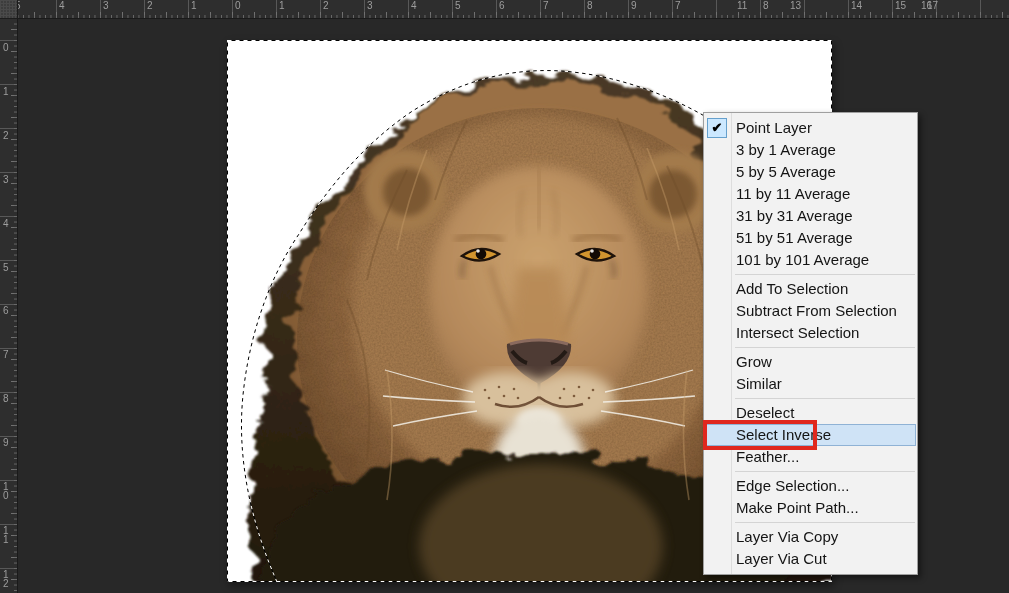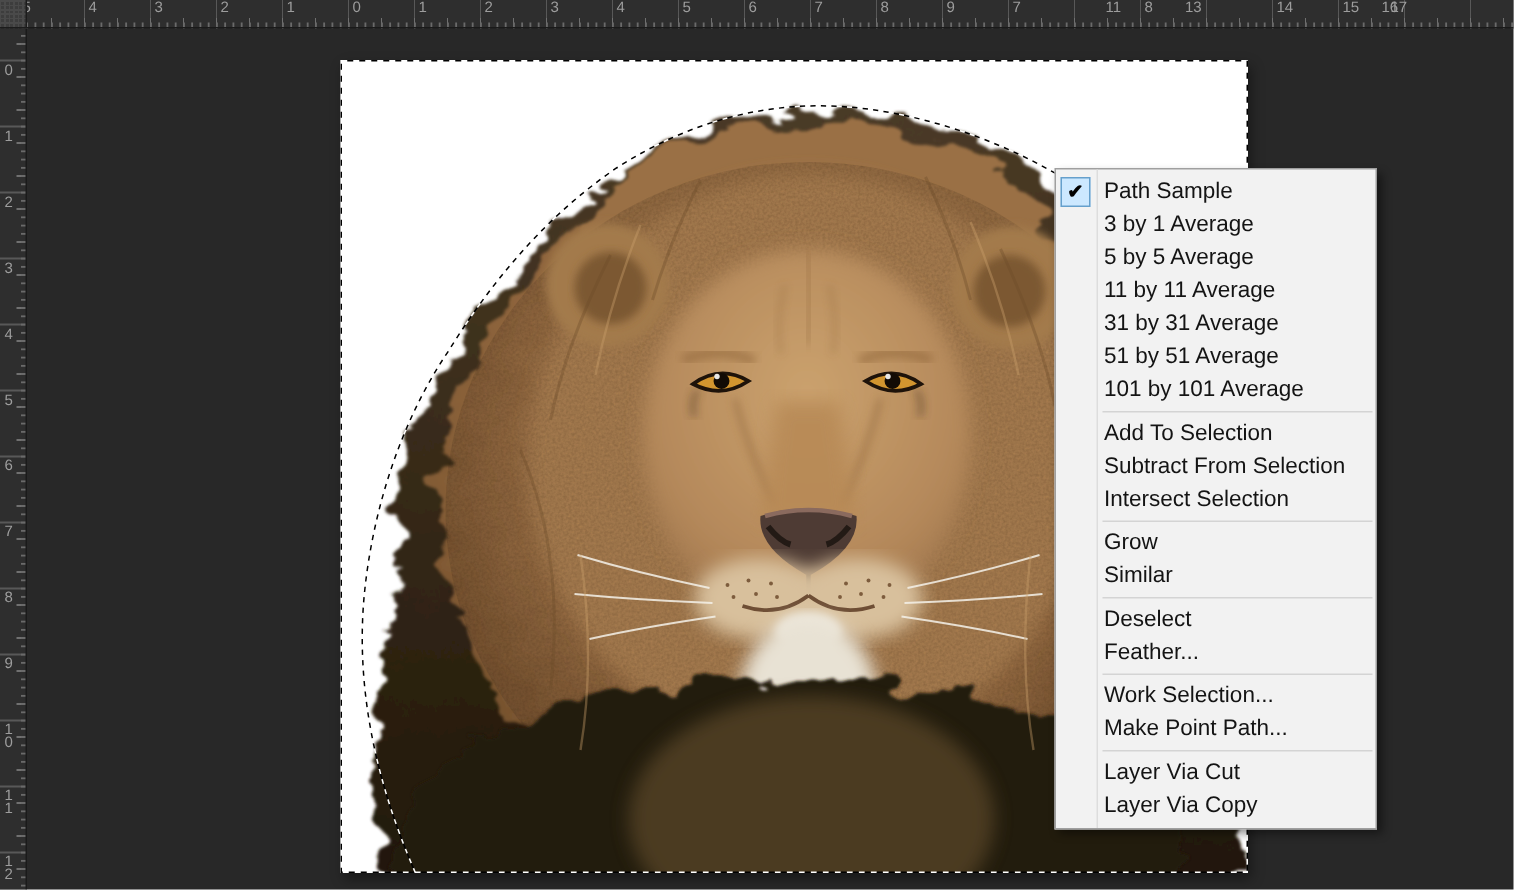--- a/index.html
+++ b/index.html
@@ -253,36 +253,37 @@
       <path id="antsPath" d="M50,542 C22,478 10,415 16,355 C22,296 42,238 72,194 C98,152 134,106 184,72
                C234,40 284,28 334,31 C382,34 440,52 489,83 C528,108 562,141 582,176 C596,200 602,226 604,252" stroke="#ffffff" stroke-dasharray="3.5 3.5"></path>
       <path d="M50,542 C22,478 10,415 16,355 C22,296 42,238 72,194 C98,152 134,106 184,72
                C234,40 284,28 334,31 C382,34 440,52 489,83 C528,108 562,141 582,176 C596,200 602,226 604,252" stroke="#000000" stroke-dasharray="3.5 3.5" stroke-dashoffset="3.5"></path>
     </g>
   </svg>
 </div>
 
 <div class="context-menu" id="contextMenu">
   <div class="icon-col-line"></div>
-<div class="menu-item"><span class="check-box">✔</span><span class="label">Path Sample</span></div>
+<div class="menu-item"><span class="check-box">✔</span><span class="label">Point Layer</span></div>
     <div class="menu-item"><span class="label">3 by 1 Average</span></div>
     <div class="menu-item"><span class="label">5 by 5 Average</span></div>
     <div class="menu-item"><span class="label">11 by 11 Average</span></div>
     <div class="menu-item"><span class="label">31 by 31 Average</span></div>
     <div class="menu-item"><span class="label">51 by 51 Average</span></div>
     <div class="menu-item"><span class="label">101 by 101 Average</span></div>
     <div class="menu-sep"></div>
     <div class="menu-item"><span class="label">Add To Selection</span></div>
     <div class="menu-item"><span class="label">Subtract From Selection</span></div>
     <div class="menu-item"><span class="label">Intersect Selection</span></div>
     <div class="menu-sep"></div>
     <div class="menu-item"><span class="label">Grow</span></div>
     <div class="menu-item"><span class="label">Similar</span></div>
     <div class="menu-sep"></div>
     <div class="menu-item"><span class="label">Deselect</span></div>
+    <div class="menu-item highlighted"><div class="band"></div><span class="label">Select Inverse</span><div class="red-box"></div></div>
     <div class="menu-item"><span class="label">Feather...</span></div>
     <div class="menu-sep"></div>
-    <div class="menu-item"><span class="label">Work Selection...</span></div>
+    <div class="menu-item"><span class="label">Edge Selection...</span></div>
     <div class="menu-item"><span class="label">Make Point Path...</span></div>
     <div class="menu-sep"></div>
+    <div class="menu-item"><span class="label">Layer Via Copy</span></div>
     <div class="menu-item"><span class="label">Layer Via Cut</span></div>
-    <div class="menu-item"><span class="label">Layer Via Copy</span></div>
   </div>
 
 </body></html>

